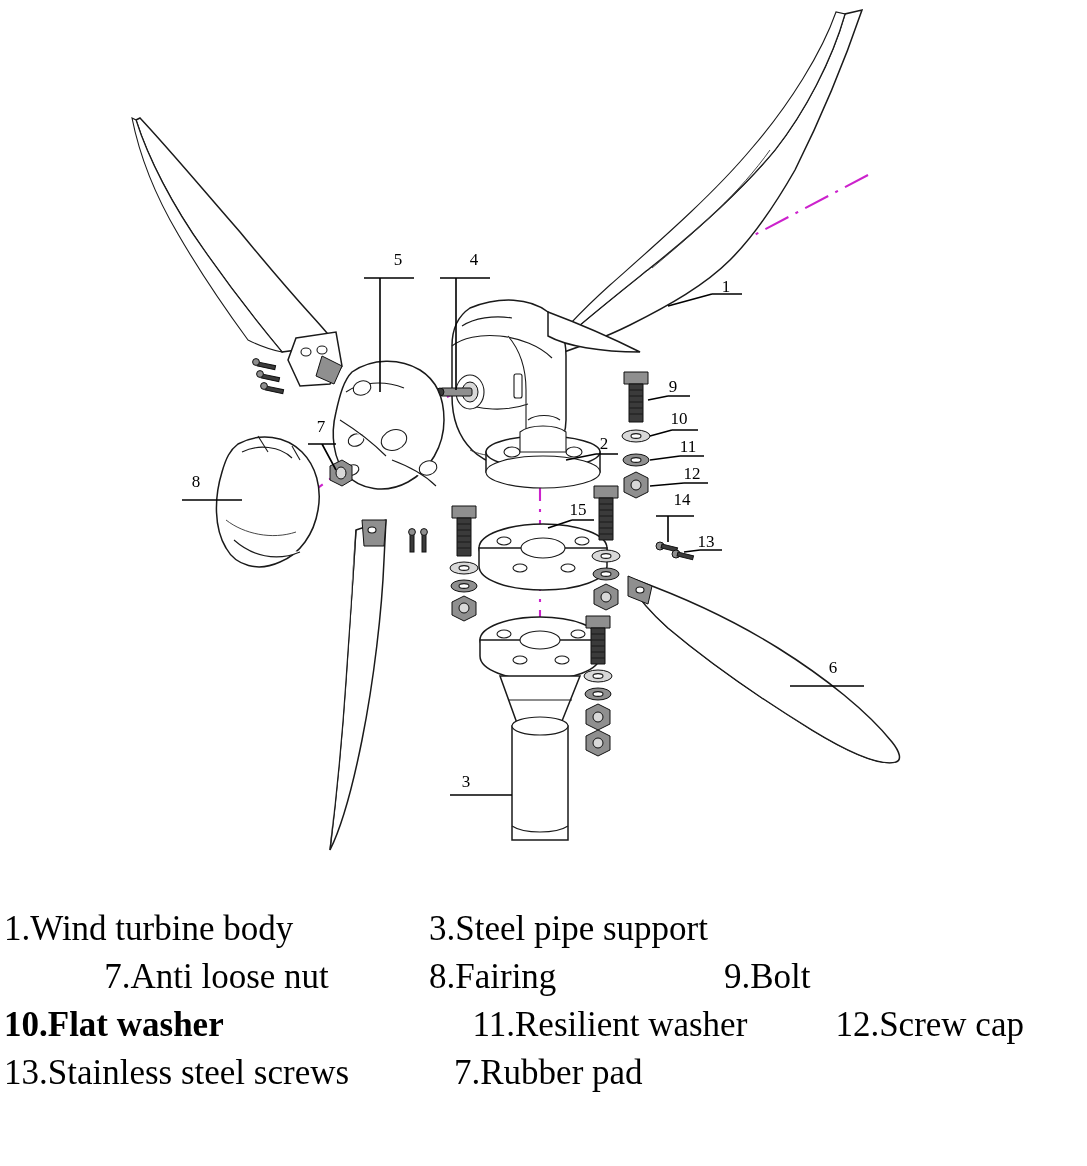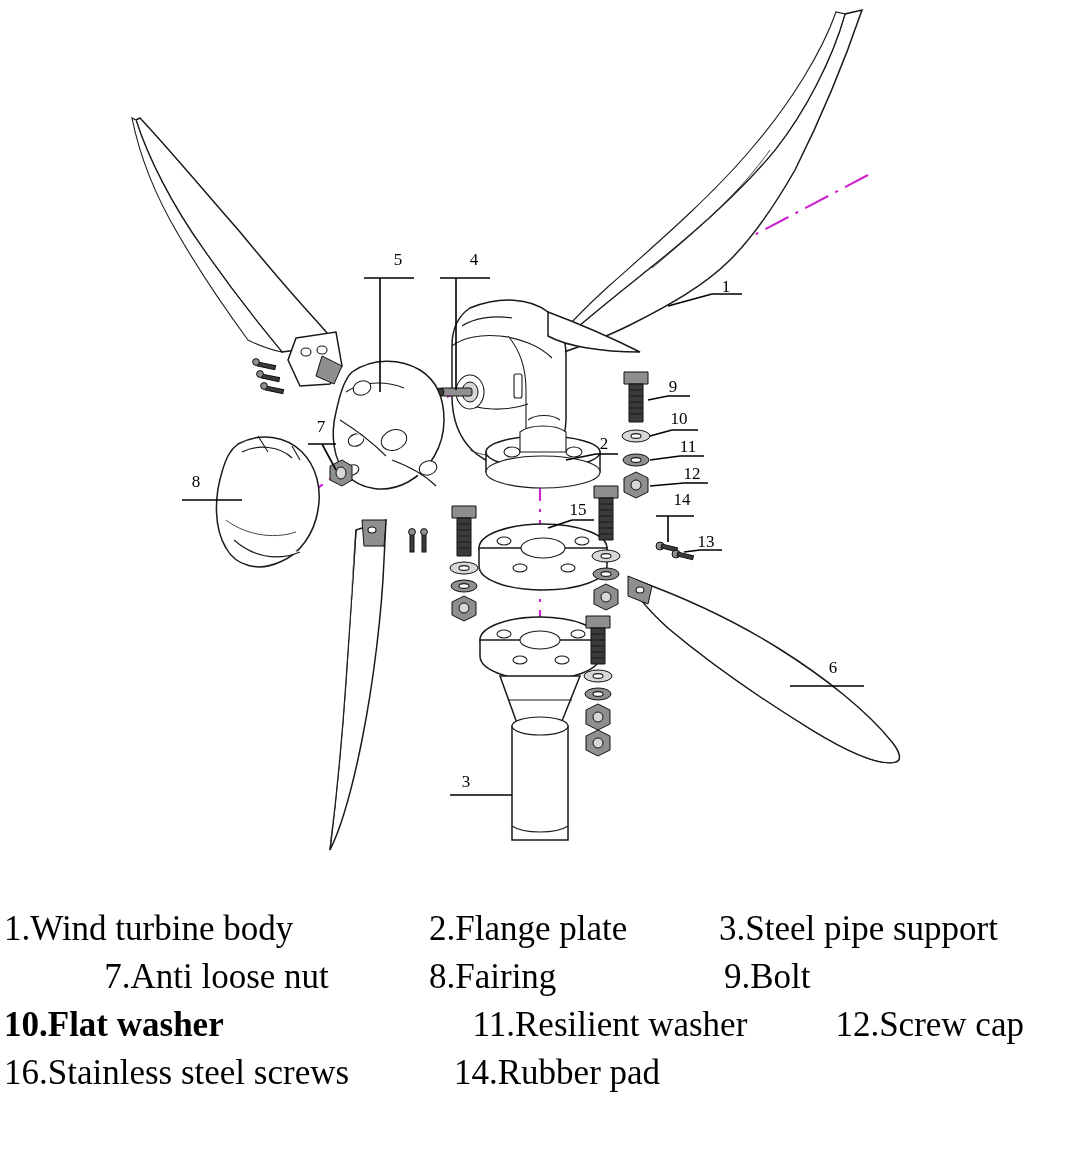--- a/index.html
+++ b/index.html
@@ -423,32 +423,31 @@
           <text x="682" y="505" class="label-text" text-anchor="middle">14</text>
           <text x="578" y="515" class="label-text" text-anchor="middle">15</text>
         </g>
 
     </svg>
   </div>
 
   <div class="legend">
     <div class="legend-row r1">
       <span class="legend-item c1">1.Wind turbine body</span>
-      <span class="legend-item c2">2.Flange plate</span>
       <span class="legend-item c3">3.Steel pipe support</span>
     </div>
     <div class="legend-row r3">
       <span class="legend-item c1">7.Anti loose nut</span>
       <span class="legend-item c2">8.Fairing</span>
       <span class="legend-item c3">9.Bolt</span>
     </div>
     <div class="legend-row r4">
       <span class="legend-item c1">10.Flat washer</span>
       <span class="legend-item c2">11.Resilient washer</span>
       <span class="legend-item c3">12.Screw cap</span>
     </div>
     <div class="legend-row r5">
-      <span class="legend-item c1">16.Stainless steel screws</span>
-      <span class="legend-item c3">14.Rubber pad</span>
+      <span class="legend-item c1">13.Stainless steel screws</span>
+      <span class="legend-item c3">7.Rubber pad</span>
     </div>
   </div>
 
 </div>
 
 </body></html>

